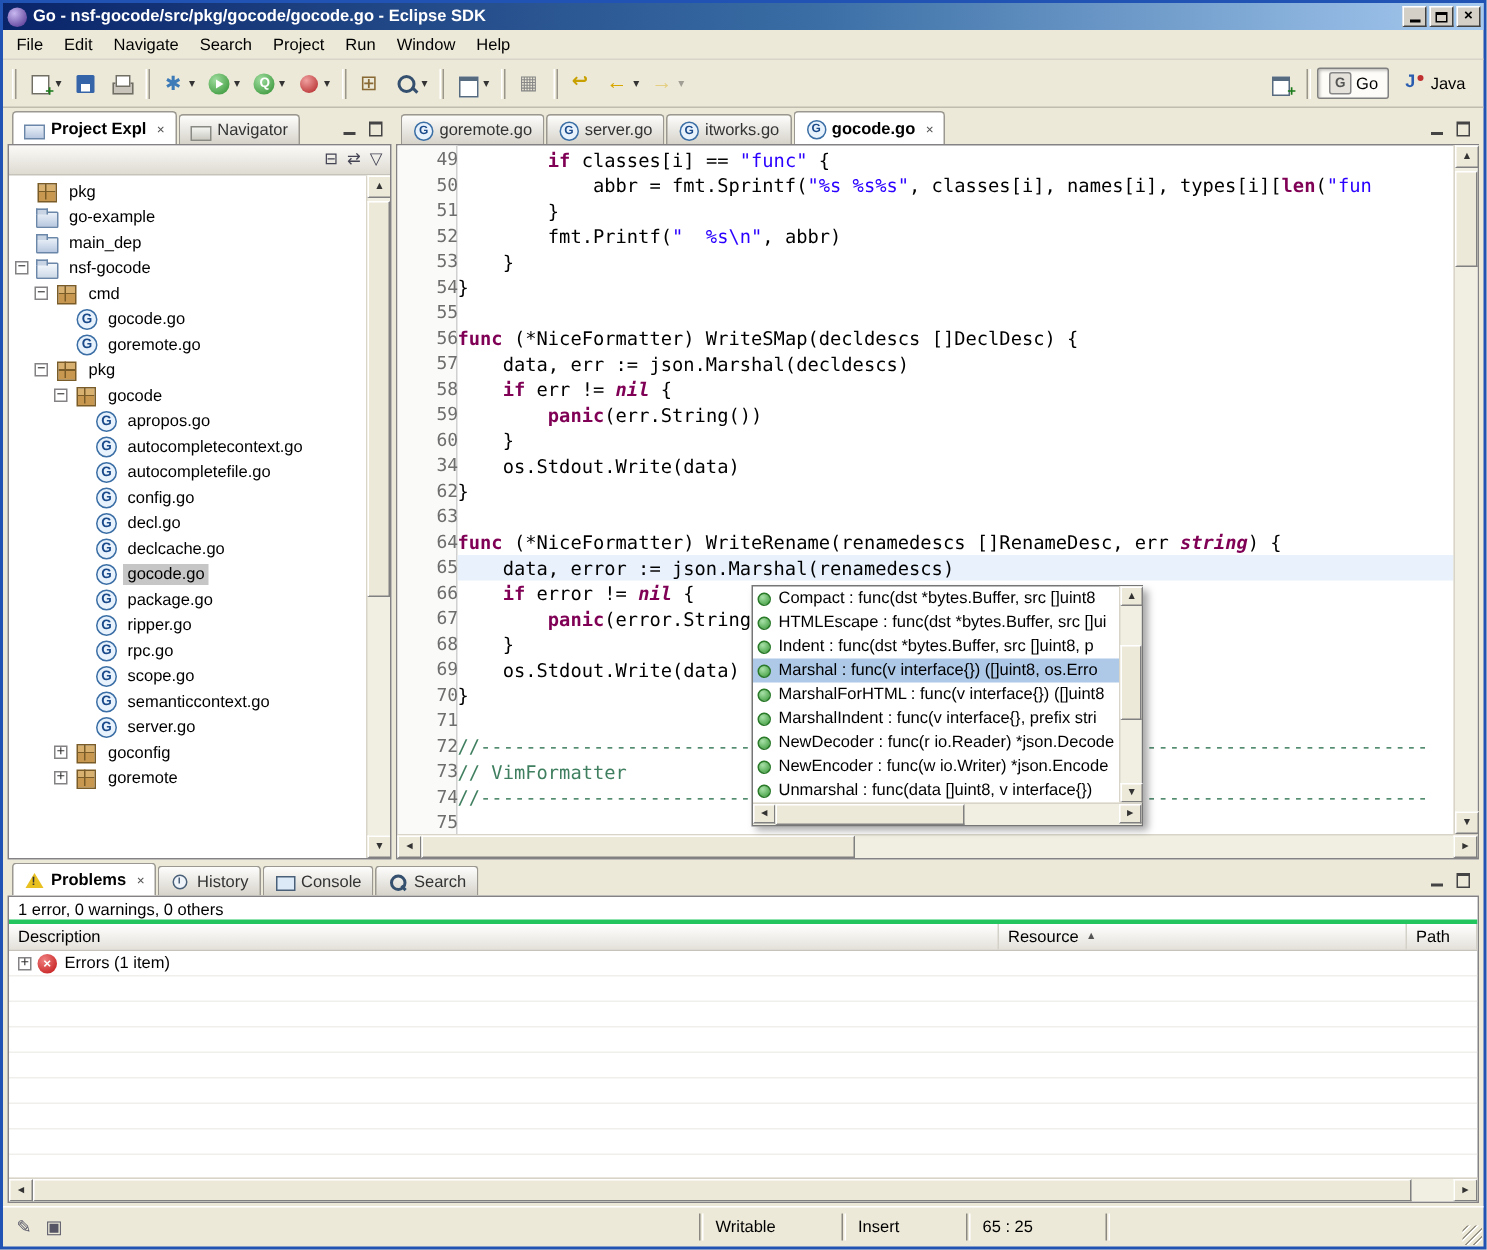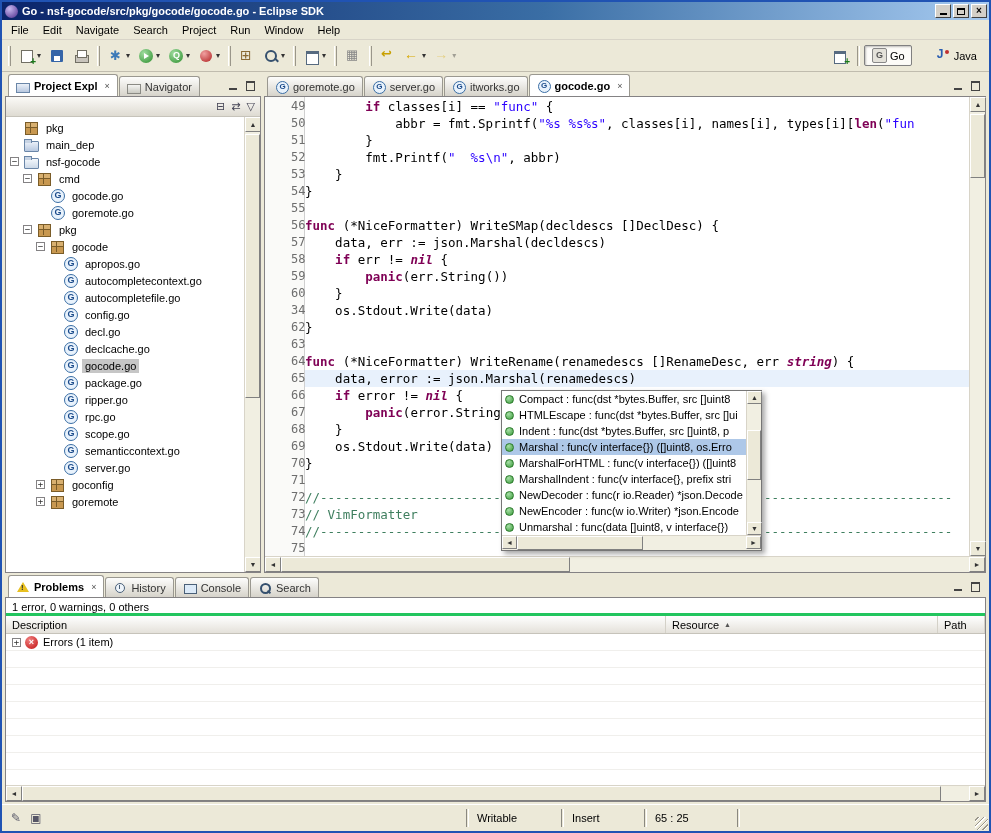--- a/index.html
+++ b/index.html
@@ -42,21 +42,21 @@
 .tbicon-search::after{content:"";position:absolute;left:11px;top:11px;width:5px;height:2px;background:#35506e;transform:rotate(45deg);}
 .tbicon-new-window::before{content:"";position:absolute;left:2px;top:3px;width:11px;height:10px;border:1px solid #566a80;border-top:3px solid #566a80;background:#fff;}
 .tbicon-mark-occurrences::before{content:"▦";position:absolute;left:1px;top:-1px;font-size:13px;color:#888;}
 .tbicon-last-edit::before{content:"↩";position:absolute;left:1px;top:-2px;font-size:13px;font-weight:bold;color:#c8a000;}
 .tbicon-back::before{content:"←";position:absolute;left:0;top:-2px;font-size:14px;font-weight:bold;color:#d8a800;}
 .tbicon-forward::before{content:"→";position:absolute;left:0;top:-2px;font-size:14px;font-weight:bold;color:#d8a800;}
 .tbicon-open-perspective::before{content:"";position:absolute;left:1px;top:3px;width:10px;height:9px;border:1px solid #566a80;border-top:3px solid #566a80;background:#fff;}
 .tbicon-open-perspective::after{content:"+";position:absolute;right:-1px;bottom:-3px;color:#1a7a1a;font-weight:bold;font-size:10px;}
 .persp-area{margin-left:auto;display:flex;align-items:center;padding-right:3px;}
 .psep{width:3px;height:20px;border-left:1px solid #9a968a;border-right:1px solid #fff;margin:0 4px;}
-.persp-list{display:flex;align-items:center;gap:16px;}
+.persp-list{display:flex;align-items:center;gap:2px;}
 .persp{display:flex;align-items:center;gap:4px;padding:2px 6px;border:1px solid transparent;border-radius:2px;color:#000;}
 .persp.active{border:1px solid #808080;background:#fdfcf8;box-shadow:inset 1px 1px 2px rgba(0,0,0,.25);}
 .picon{width:15px;height:15px;position:relative;display:inline-block;}
 .picon-go::before{content:"G";position:absolute;left:1px;top:0px;width:13px;height:13px;background:#e4e2da;border:1px solid #888;border-radius:2px;color:#555;font-weight:bold;font-size:9px;text-align:center;line-height:12px;}
 .picon-java::before{content:"J";position:absolute;left:2px;top:-1px;color:#2a5db0;font-weight:bold;font-size:12px;}
 .picon-java::after{content:"";position:absolute;right:1px;top:2px;width:4px;height:4px;border-radius:50%;background:#c03030;}
 
 
 .main{height:503px;flex:none;display:flex;gap:3px;padding:2px 3px;}
 .view{display:flex;flex-direction:column;min-width:0;}
@@ -303,20 +303,25 @@
           <span class="vbicon">⊟</span>
           <span class="vbicon">⇄</span>
           <span class="vbicon">▽</span>
         </div>
         <div class="treewrap">
           <div class="tree-rows">
               <div class="trow" style="padding-left: 4px;">
                 <span class="texp none"></span>
                 <span class="ticon ticon-package"></span>
                 <span class="tlabel">pkg</span>
+              </div>
+              <div class="trow" style="padding-left: 4px;">
+                <span class="texp none"></span>
+                <span class="ticon ticon-project"></span>
+                <span class="tlabel">go-example</span>
               </div>
               <div class="trow" style="padding-left: 4px;">
                 <span class="texp none"></span>
                 <span class="ticon ticon-project"></span>
                 <span class="tlabel">main_dep</span>
               </div>
               <div class="trow" style="padding-left: 4px;">
                 <span class="texp">−</span>
                 <span class="ticon ticon-project-open"></span>
                 <span class="tlabel">nsf-gocode</span>

